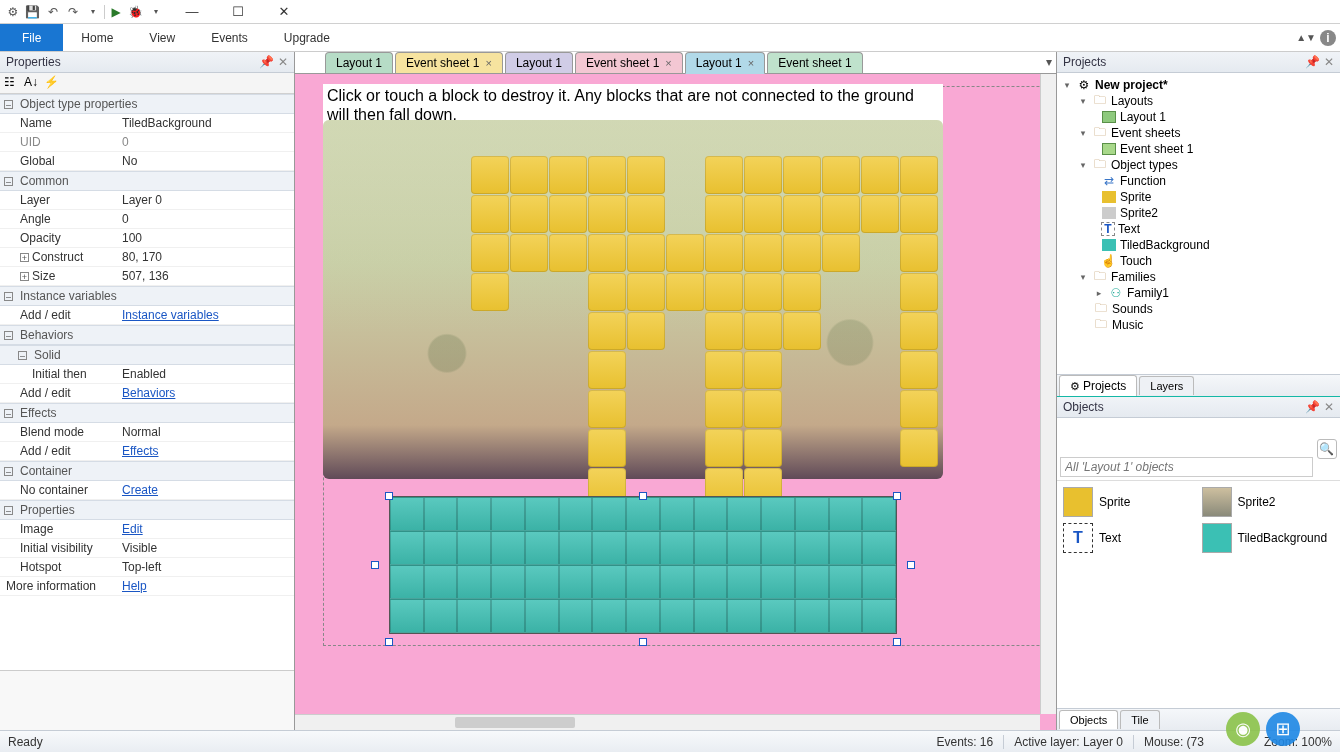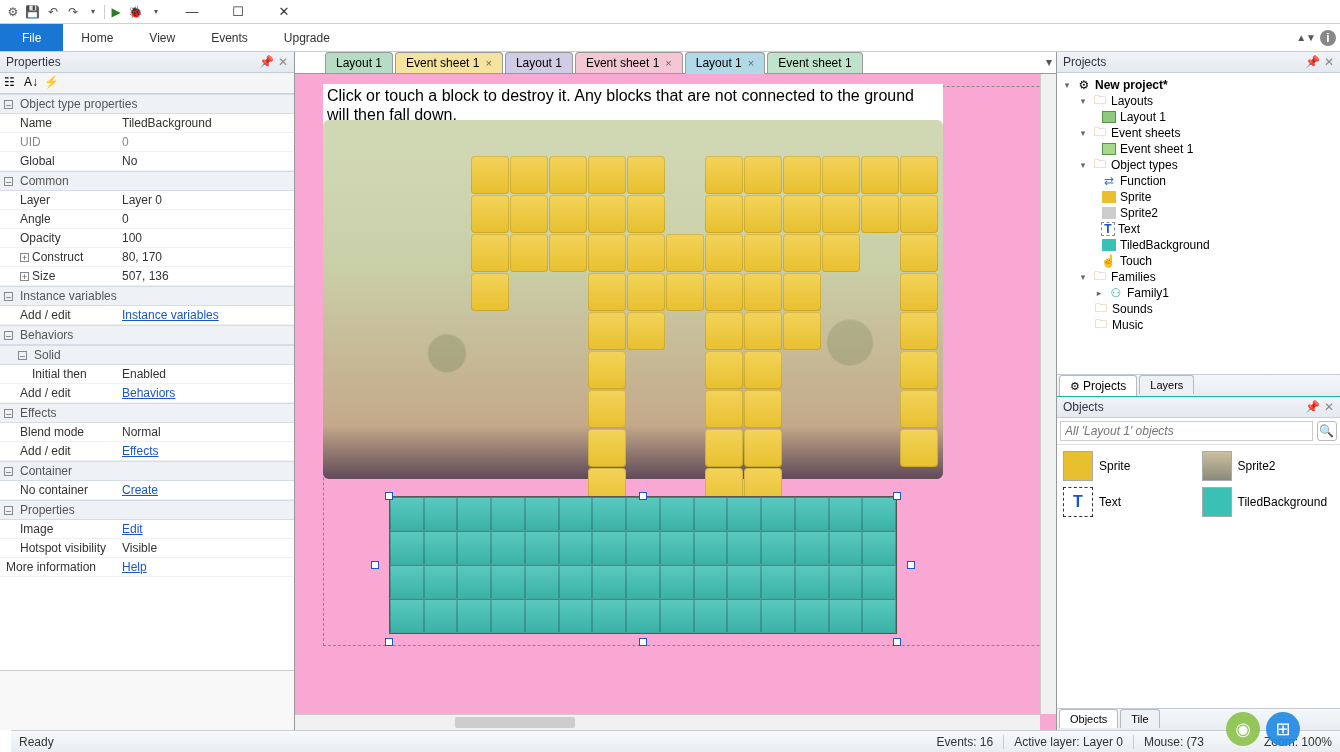--- a/index.html
+++ b/index.html
@@ -59,33 +59,33 @@
 .sel-handle { position:absolute; width:8px; height:8px; background:#fff; border:1px solid #1a56c4;}
 
 
 .rightcol { width: 284px; display:flex; flex-direction:column; border-left:1px solid #999;}
 .projects { flex:1; background:#fff; display:flex; flex-direction:column;}
 .tree { flex:1; padding:4px 2px; overflow-y:auto; font-size:12px;}
 .tree-row { display:flex; align-items:center; gap:3px; padding:1px 0;}
 .tree-row .arrow{ width:12px; text-align:center; color:#666; font-size:9px;}
 .tree-row .ticon{ width:16px; height:14px; display:inline-flex; align-items:center; justify-content:center;}
 .folder{color:#b8915a;} .layouticon{background:#8ec97d;width:14px;height:12px;border:1px solid #5a9048;} .sheeticon{background:#a8d88a;width:14px;height:12px;border:1px solid #5a9048;}
-.tabbar-bottom { height:22px; background:linear-gradient(#f5f7fa,#e8ecf1); border-top:1px solid #c5ccd5; display:flex; align-items:flex-start;}
+.tabbar-bottom { height:22px; background:linear-gradient(#f5f7fa,#e8ecf1); border-top:1px solid #c5ccd5; display:flex; align-items:center;}
 .tabbar-bottom .btab { padding:3px 10px; border:1px solid #bbb; border-bottom:none; background:#fff; border-radius:3px 3px 0 0; margin-left:2px; font-size:11px;}
 .tabbar-bottom .btab.inactive{background:#eef1f5;}
 
 .objects { height: 334px; background:#fff; display:flex; flex-direction:column; border-top:1px solid #14b8a6;}
 .obj-filter-row{padding:3px; display:flex; gap:4px; align-items:center; border-bottom:1px solid #ddd;}
-.obj-filter-row input{flex:1; border:1px solid #ccc; padding:2px 4px; color:#888; font-style:italic;}
+.obj-filter-row input{flex:1; border:1px solid #ccc; padding:2px 4px; color:#888; font-style:italic;margin-top:36px;}
 .obj-grid{flex:1; padding:6px; display:grid; grid-template-columns:1fr 1fr; gap:6px; align-content:start;}
 .obj-item{display:flex; align-items:center; gap:6px;}
 .obj-thumb{width:30px;height:30px; border:1px solid #aaa;}
 
 
-.statusbar { height:22px; background:linear-gradient(#f7f9fb,#e9edf2); border-top:1px solid #c5ccd5; display:flex; align-items:center; padding:0 8px; color:#333; font-size:11px;margin-left:11px;}
+.statusbar { height:22px; background:linear-gradient(#f7f9fb,#e9edf2); border-top:1px solid #c5ccd5; display:flex; align-items:center; padding:0 8px; color:#333; font-size:11px;}
 .statusbar .sep{border-left:1px solid #c5ccd5; height:14px; margin:0 10px;}
 .statusbar .fill{flex:1;}
 
 .expbox{display:inline-block;width:9px;height:9px;border:1px solid #888;color:#555;font-size:9px;line-height:8px;text-align:center;margin-right:3px;}
 
 .badge-overlay{position:absolute;right:40px;bottom:6px;display:flex;align-items:center;gap:6px;opacity:.9;}
 .badge-overlay .circ{width:34px;height:34px;border-radius:50%;display:flex;align-items:center;justify-content:center;color:#fff;font-size:18px;}
 </style>
 </head>
 <body>
@@ -223,22 +223,26 @@
         </div>
       <div class="prop-section">
           <span class="expbox">–</span>
           <span>Properties</span>
         </div>
       <div class="prop-row">
           <div class="pname">Image</div>
           <div class="pval"><a>Edit</a></div>
         </div>
       <div class="prop-row">
-          <div class="pname">Hotspot visibility</div>
+          <div class="pname">Initial visibility</div>
           <div class="pval">Visible</div>
+        </div>
+      <div class="prop-row">
+          <div class="pname">Hotspot</div>
+          <div class="pval">Top-left</div>
         </div>
       <div class="prop-row">
           <div class="pname" style="padding-left:6px;">More information</div>
           <div class="pval"><a>Help</a></div>
         </div>
     </div>
     <div class="prop-footer"></div>
   </div>
 
   <div class="editor">

